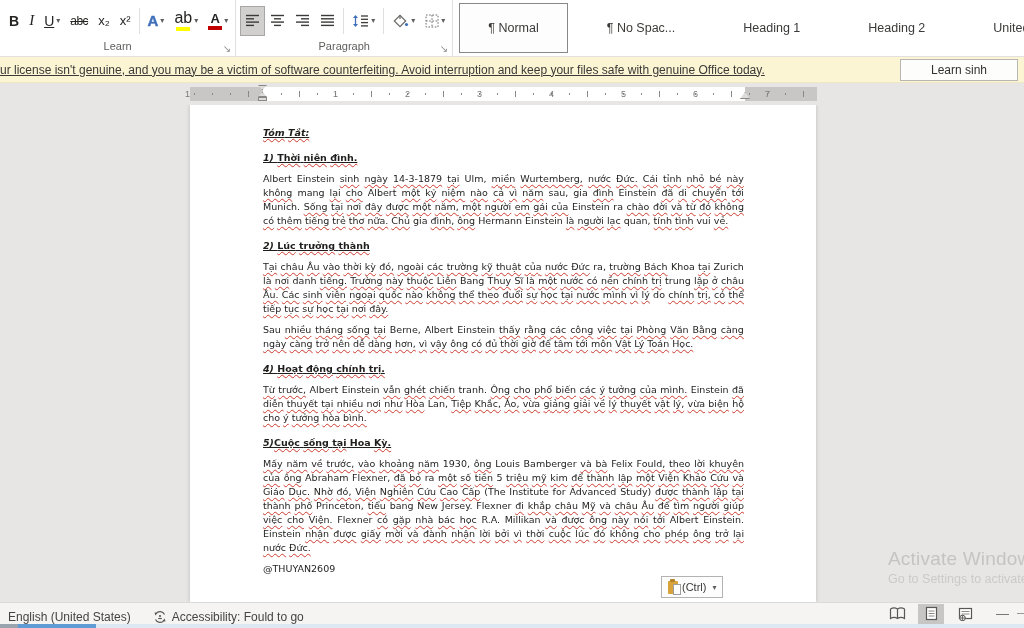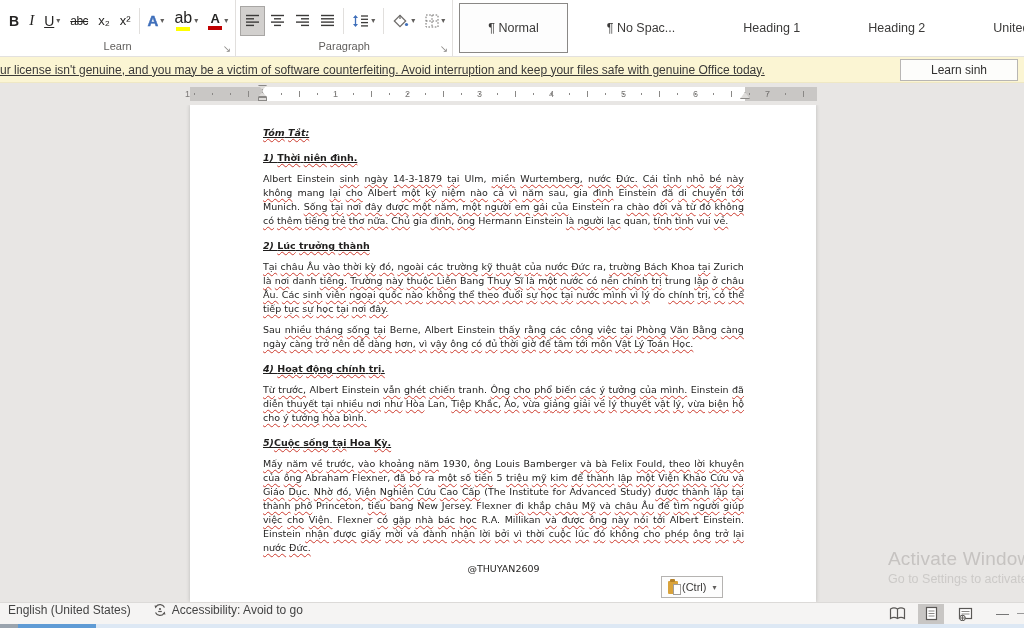--- a/index.html
+++ b/index.html
@@ -64,33 +64,33 @@
   .doc-area{position:relative;height:497px;background:#e8e6e4;overflow:hidden}
   .page{position:absolute;left:190px;top:0;width:626px;height:100%;background:#fff;box-shadow:0 0 4px rgba(0,0,0,.20);cursor:text}
   .content{padding:21px 72px 0 73px;font-family:"DejaVu Sans",sans-serif;font-size:9.5px;line-height:14px;
            color:#1f1e1d;text-align:justify}
   .doc-title{font-weight:bold;font-style:italic;text-decoration:underline;margin:0 0 7px;text-align:left}
   .doc-h{font-weight:bold;text-decoration:underline;margin:11px 0 7px;text-align:left}
   .doc-h .hnum{font-style:italic}
   .doc-p{margin:0 0 7px}
   .sqw{text-decoration-line:underline;text-decoration-style:wavy;text-decoration-color:var(--sq,#cc3b2e);
        text-decoration-thickness:1px;text-underline-offset:2px}
-  .mention{margin-top:7px;text-align:center}
+  .mention{margin-top:7px;text-align:left}
   .paste-btn{position:absolute;left:471px;top:471px;display:flex;align-items:center;gap:4px;height:22px;
              background:#fdfdfd;border:1px solid #b5b3b1;padding:0 6px;font-size:11px;color:#3b3a39;
              font-family:"Liberation Sans",sans-serif;cursor:pointer;box-sizing:border-box}
   .clipb{position:relative;width:10px;height:13px;background:#d9a33c;border-radius:1px;flex:none}
   .clipb:before{content:"";position:absolute;left:2px;top:-2px;width:5px;height:3px;background:#b3812a;border-radius:1px}
   .clipb:after{content:"";position:absolute;right:-3px;top:3px;width:8px;height:11px;background:#fff;border:1px solid #a09e9c;box-sizing:border-box}
   .wm1{position:absolute;left:888px;top:443px;font-size:19px;color:#c6c3c1;white-space:nowrap;letter-spacing:.2px}
   .wm2{position:absolute;left:888px;top:467px;font-size:12.5px;color:#cccac8;white-space:nowrap}
 
   
   .statusbar{position:relative;height:22px;background:#f5f4f3;border-top:1px solid #dcdad8;box-sizing:border-box;
-             display:flex;align-items:flex-start;font-size:12px;color:#444}
+             display:flex;align-items:flex-end;font-size:12px;color:#444}
   .sb-lang{margin-left:8px;cursor:pointer}
   .sb-acc{display:flex;align-items:center;margin-left:22px;cursor:pointer}
   .sb-acc svg{margin-right:5px}
   .sb-views{position:absolute;left:884px;top:0;height:21px;display:flex;align-items:center}
   .vbtn{display:flex;align-items:center;justify-content:center;width:26px;height:20px;margin-right:8px;cursor:pointer}
   .vbtn.sel{background:#c8c6c4}
   .zoom-minus{font-size:13px;color:#666;margin-left:10px;cursor:pointer}
   .zoom-track{width:8px;height:1px;background:#999;margin-left:8px}
 
   .taskstrip{height:4px;display:flex}
@@ -295,21 +295,21 @@
       <svg width="14" height="14" viewBox="0 0 14 14">
         <g fill="none" stroke="#5a5856" stroke-width="1.2">
           <path d="M11.5 4.5 A5 5 0 0 0 3 3.5"></path>
           <path d="M2.5 9.5 A5 5 0 0 0 11 10.5"></path>
         </g>
         <polygon points="1.6,2.2 4.4,3.2 2.2,5.4" fill="#5a5856"></polygon>
         <polygon points="12.4,11.8 9.6,10.8 11.8,8.6" fill="#5a5856"></polygon>
         <circle cx="7" cy="6" r="1.1" fill="#5a5856"></circle>
         <path d="M5.2 8.5 L8.8 8.5" stroke="#5a5856" stroke-width="1.2"></path>
       </svg>
-      <span>Accessibility: Avoid to go</span>
+      <span>Accessibility: Fould to go</span>
     </div>
     <div class="sb-views">
       <div class="vbtn">
         <svg width="17" height="13" viewBox="0 0 17 13">
           <path d="M8.5 2 C6.5 .8 3.5 .8 1.5 2 L1.5 11.5 C3.5 10.3 6.5 10.3 8.5 11.5 C10.5 10.3 13.5 10.3 15.5 11.5 L15.5 2 C13.5 .8 10.5 .8 8.5 2 Z M8.5 2 L8.5 11.5" fill="none" stroke="#5a5856" stroke-width="1.2"></path>
         </svg>
       </div>
       <div class="vbtn sel">
         <svg width="13" height="15" viewBox="0 0 13 15">
           <rect x="1.5" y="1.5" width="10" height="12" fill="#fff" stroke="#5a5856" stroke-width="1.2"></rect>

